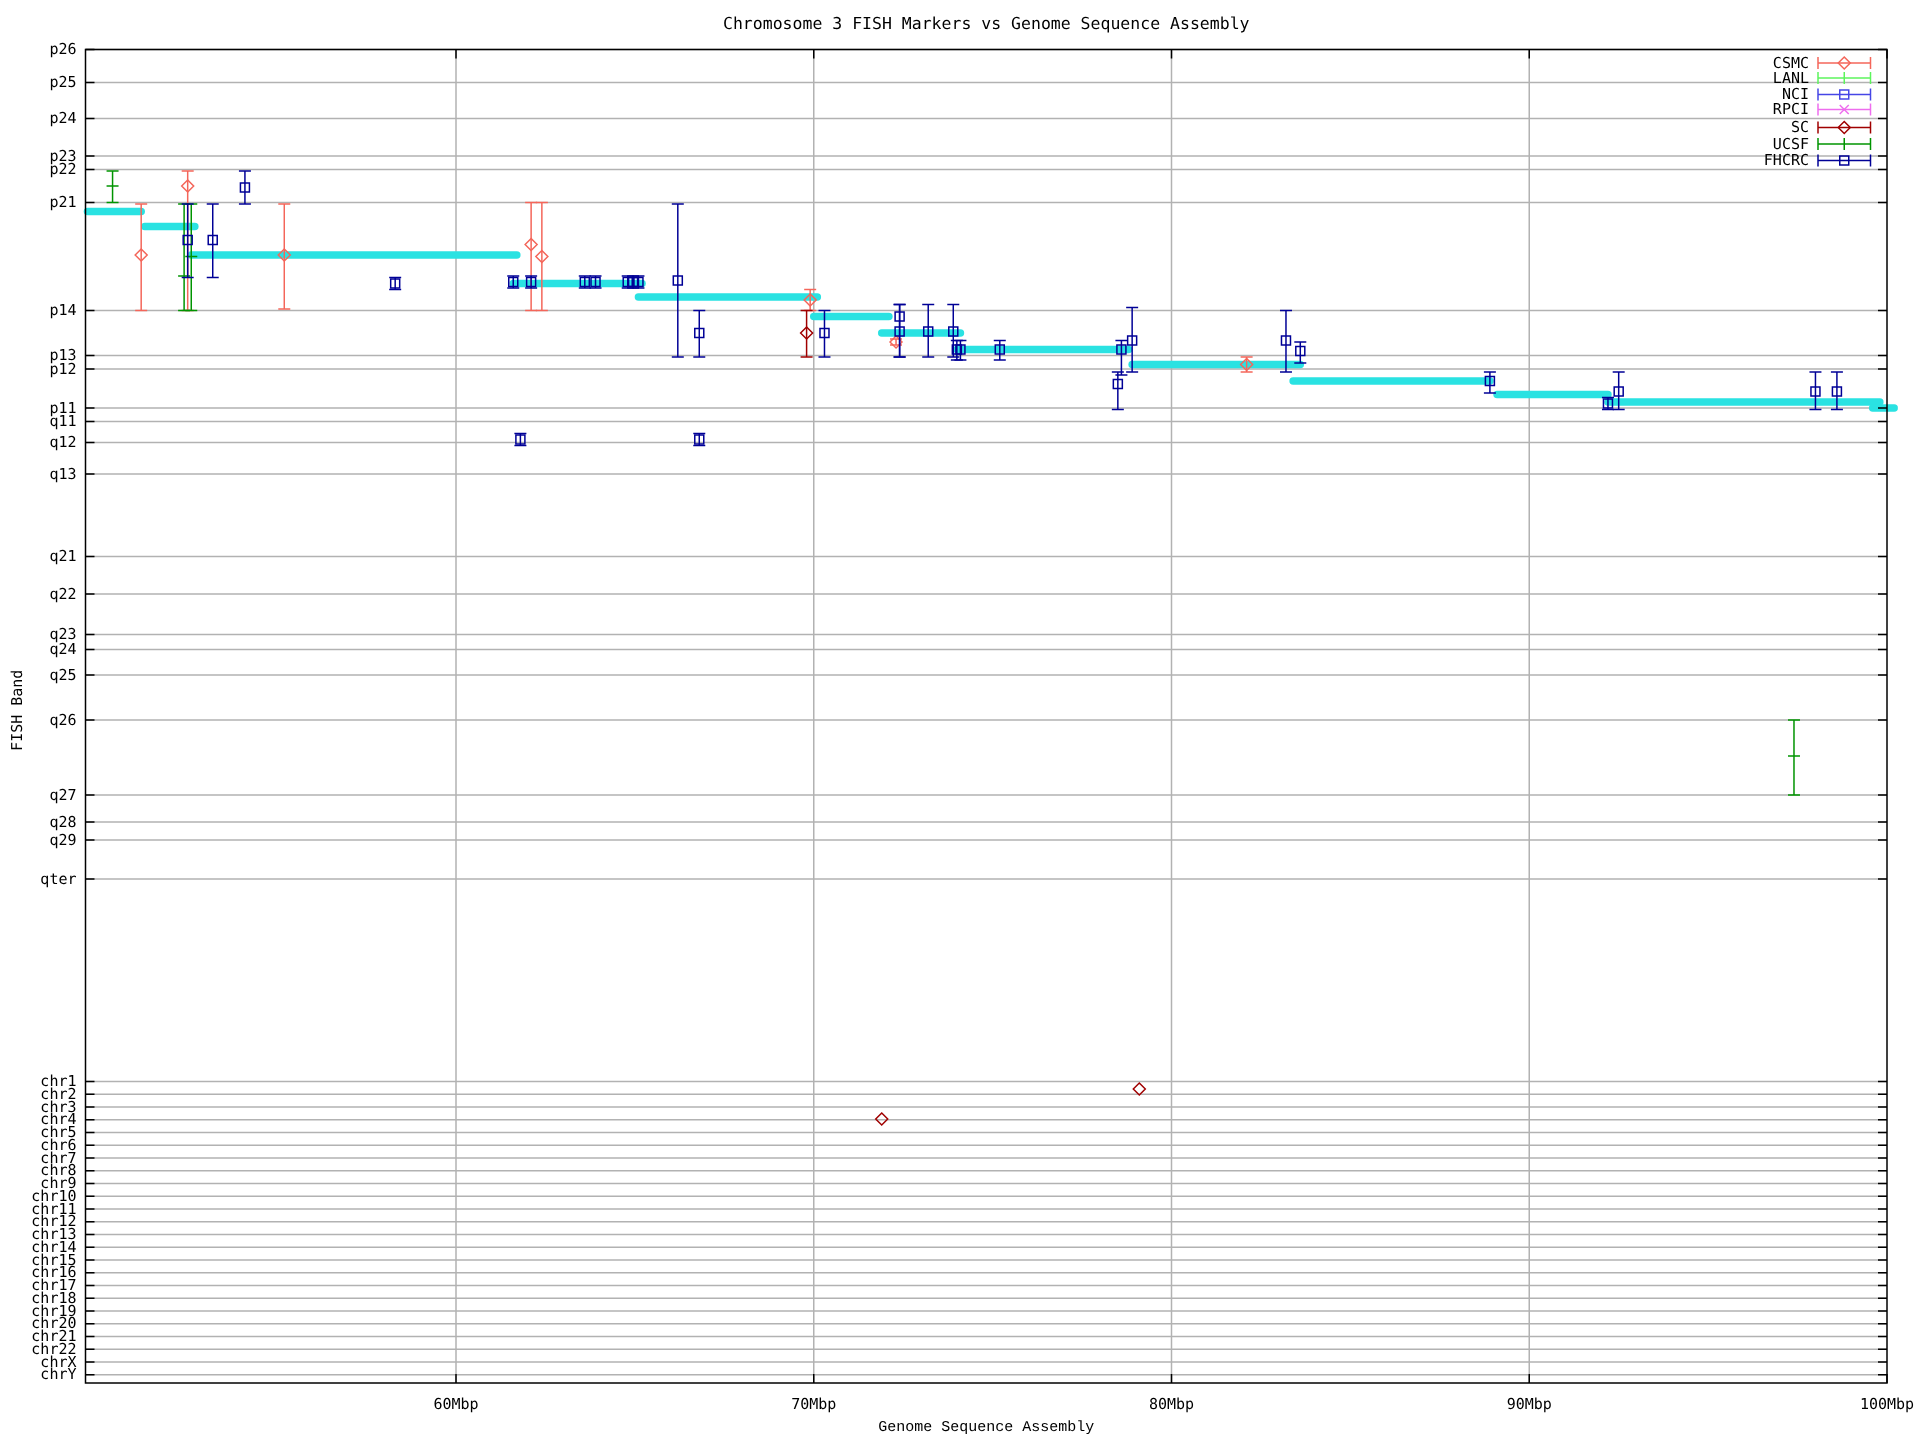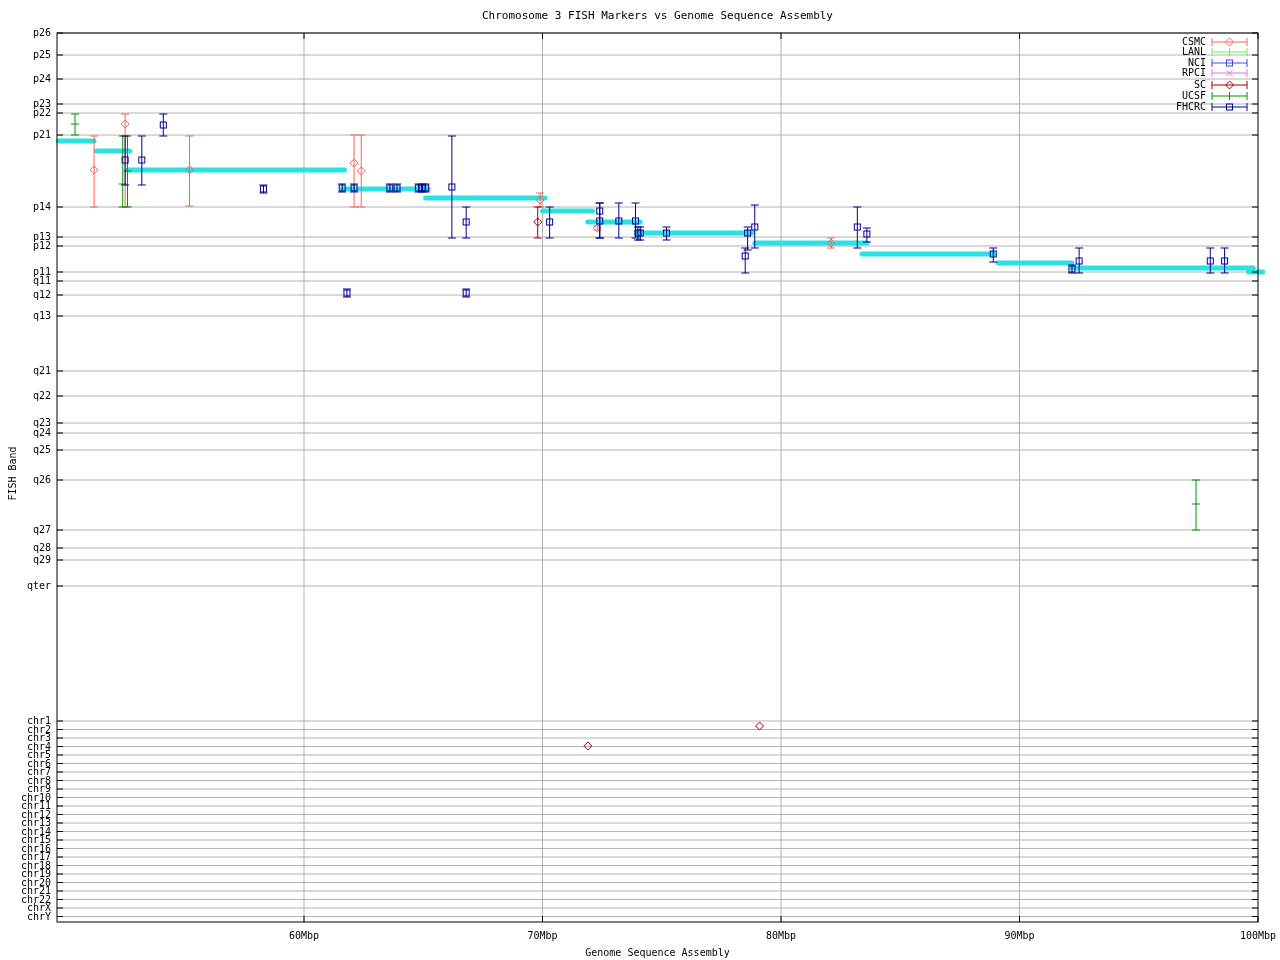--- a/index.html
+++ b/index.html
@@ -1,20 +1,20 @@
 <!DOCTYPE html>
 <html><head>
 <meta charset="utf-8">
 <style>
   html,body{margin:0;padding:0;background:#ffffff;}
   #page{position:relative;width:1280px;height:960px;background:#fff;
         font-family:"DejaVu Sans Mono",monospace;color:#000;overflow:hidden;}
   .lbl{position:absolute;font-size:11px;white-space:pre;}
   #title{left:57px;top:9px;width:1201px;text-align:center;}
-  #xlabel{left:57px;top:947px;width:1201px;text-align:center;font-size:10px;}
+  #xlabel{left:57px;top:947px;width:1201px;text-align:center;font-size:10px;font-family:Liberation Mono, monospace;}
   #ylabel{left:-26px;top:468px;width:76px;text-align:center;font-size:10px;
           transform:rotate(-90deg);}
   svg text{font-family:"DejaVu Sans Mono",monospace;font-size:10px;fill:#000;}
 </style>
 </head>
 <body>
 
 <div id="page">
   <div id="title" class="lbl">Chromosome 3 FISH Markers vs Genome Sequence Assembly</div>
   <div id="ylabel" class="lbl">FISH Band</div>

